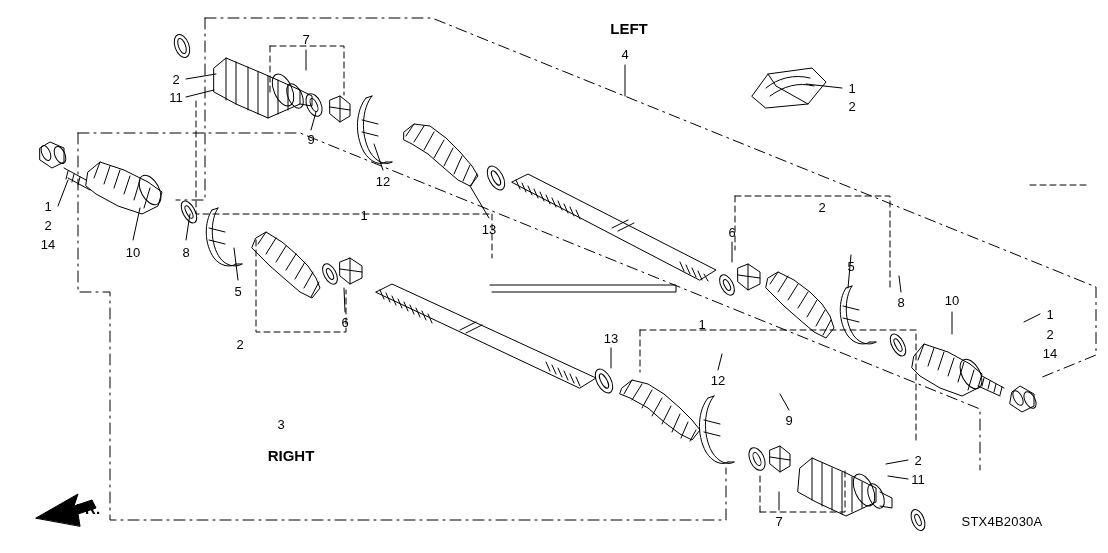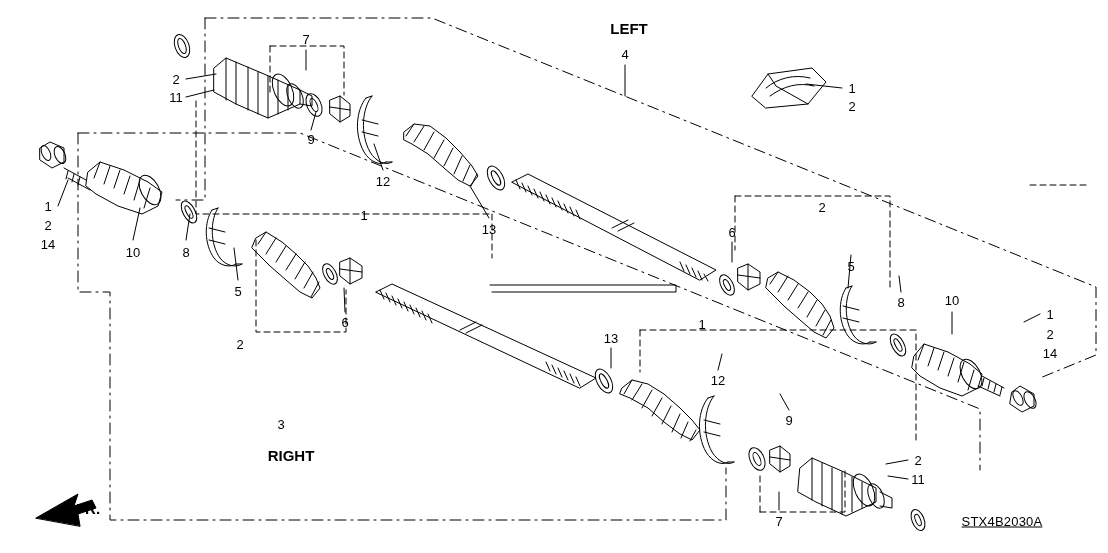--- a/index.html
+++ b/index.html
@@ -31,21 +31,20 @@
     white-space: nowrap;
     transform: translate(-50%, -50%);
   }
   .lbl.bold {
     font-weight: bold;
     font-size: 15px;
   }
   .lbl.code {
     font-size: 13px;
     letter-spacing: 0.2px;
-    text-decoration: underline;
   }
 </style>
 </head>
 <body>
 
 <div id="page">
 
   <svg id="art" viewBox="0 0 1108 553" xmlns="http://www.w3.org/2000/svg">
     <defs>
       <g id="bootRibs"></g>

